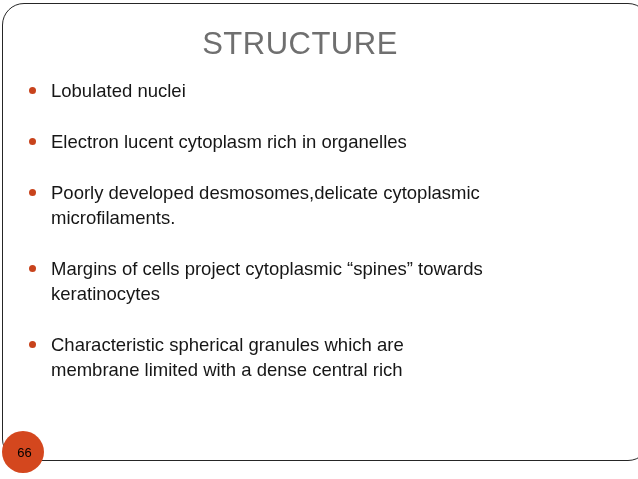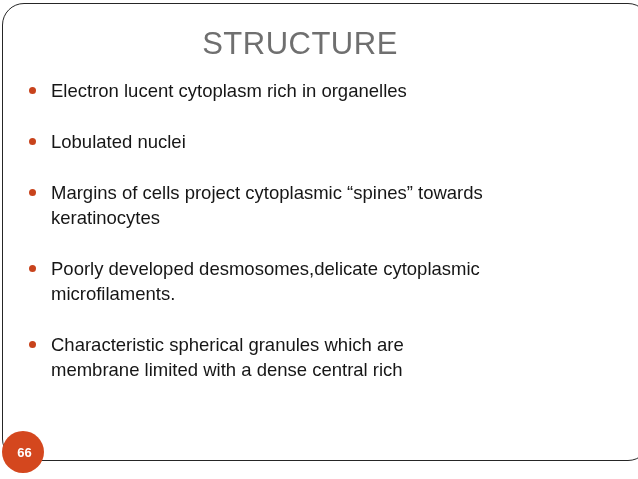--- a/index.html
+++ b/index.html
@@ -89,58 +89,58 @@
     top: 431px;
     width: 42px;
     height: 42px;
     border-radius: 50%;
     background: #d4471e;
     display: flex;
     align-items: center;
     justify-content: center;
   }
   #page-badge-number {
-    color: #ffffff;
+    color: #000000;
     font-size: 13px;
-    font-weight: 700;
+    font-weight: 400;
     line-height: 1;
     padding-left: 3px;
   }
 </style>
 </head>
 <body>
 
 <div id="slide-root">
 
   <div id="slide-frame"></div>
 
   <div id="slide-title">STRUCTURE</div>
 
   <ul id="bullet-list">
 
     <li class="bullet-item">
       <span class="bullet-marker"></span>
+      <span class="bullet-text">Lobulated nuclei</span>
+    </li>
+
+    <li class="bullet-item">
+      <span class="bullet-marker"></span>
       <span class="bullet-text">Electron lucent cytoplasm rich in organelles</span>
     </li>
 
     <li class="bullet-item">
       <span class="bullet-marker"></span>
-      <span class="bullet-text">Lobulated nuclei</span>
+      <span class="bullet-text">Poorly developed desmosomes,delicate cytoplasmic
+microfilaments.</span>
     </li>
 
     <li class="bullet-item">
       <span class="bullet-marker"></span>
       <span class="bullet-text">Margins of cells project cytoplasmic “spines” towards
 keratinocytes</span>
-    </li>
-
-    <li class="bullet-item">
-      <span class="bullet-marker"></span>
-      <span class="bullet-text">Poorly developed desmosomes,delicate cytoplasmic
-microfilaments.</span>
     </li>
 
     <li class="bullet-item">
       <span class="bullet-marker"></span>
       <span class="bullet-text">Characteristic spherical granules which are
 membrane limited with a dense central rich</span>
     </li>
 
   </ul>
 

